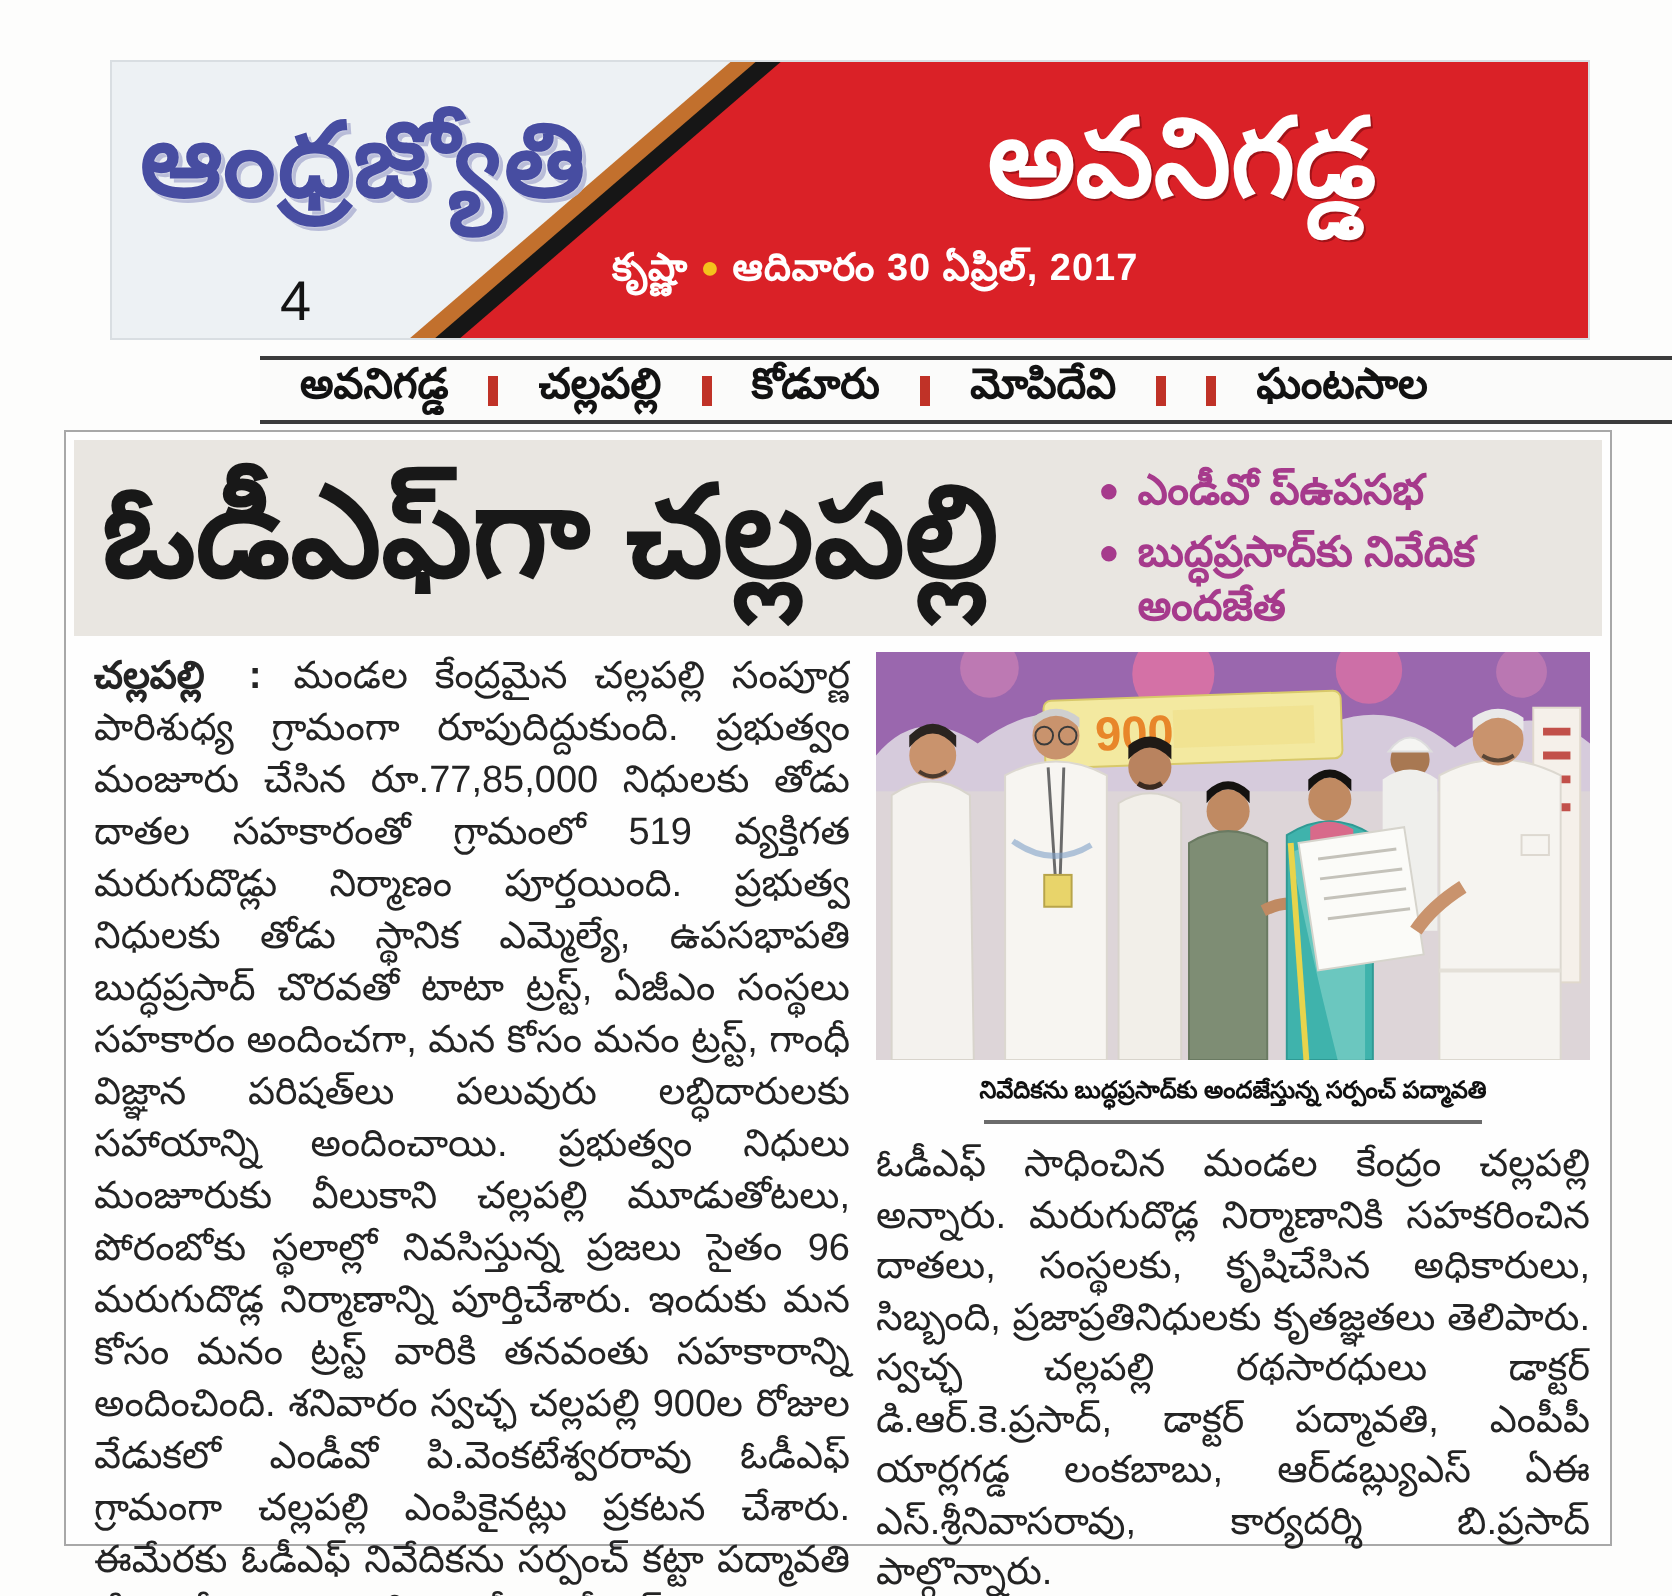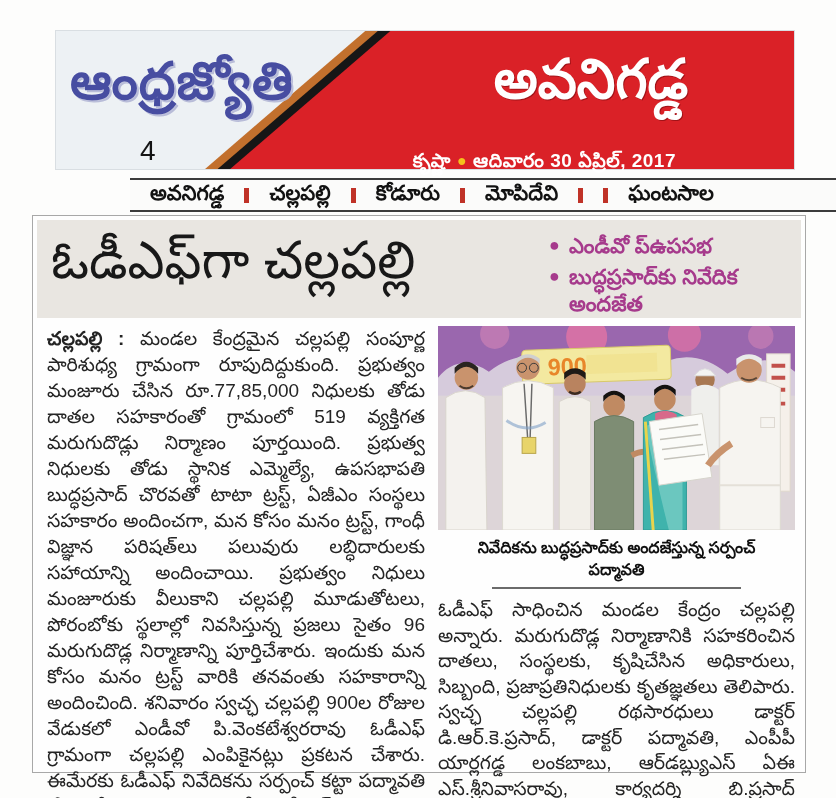--- a/index.html
+++ b/index.html
@@ -12,51 +12,51 @@
   .logo { position:absolute; left:14px; top:20px; font-size:52px; font-weight:bold;
           color:#474da1; letter-spacing:1px; text-shadow:0 0 1px #fff, 2px 2px 0 #b8bcd8; }
   .page-number { position:absolute; left:84px; bottom:2px; font-size:28px; color:#141414; }
   .band { position:absolute; inset:0; }
   .band-orange { background:#c2702d; clip-path:polygon(41.9% 0,100% 0,100% 100%,20.2% 100%); }
   .band-black  { background:#161616; clip-path:polygon(43.6% 0,100% 0,100% 100%,21.9% 100%); }
   .band-red    { background:#da2127; clip-path:polygon(45.3% 0,100% 0,100% 100%,23.6% 100%); }
   .edition { position:absolute; right:8px; top:20px; width:390px; text-align:center;
              font-size:55px; line-height:1.05; font-weight:bold; color:#ffffff;
              text-shadow:1px 1px 0 #a01318; }
-  .dateline { position:absolute; left:250px; top:119px; width:370px; text-align:right;
+  .dateline { position:absolute; left:250px; top:92px; width:370px; text-align:left;
               font-size:19px; font-weight:bold; color:#ffffff; letter-spacing:.5px; }
   .dateline .dot { color:#f4c21c; font-size:16px; padding:0 6px; vertical-align:1px; }
 
   
   .nav-strip { position:absolute; left:130px; top:178px; width:706px; height:34px;
                border-top:2px solid #3c3c3c; border-bottom:2px solid #3c3c3c;
                display:flex; align-items:center; justify-content:space-between;
                padding:0 122px 0 20px; background:#fbfbfa; }
   .nav-item { font-size:21px; font-weight:bold; color:#121212; white-space:nowrap; }
   .nav-sep { width:5px; height:15px; background:#c03227; flex:0 0 auto; }
 
   
   .article { position:absolute; left:32px; top:215px; width:774px; height:558px;
              border:1px solid #a8a8a8; background:#fefefe; padding:4px 4px 0 4px; }
   .headline-band { background:#e9e6e1; height:98px; display:flex;
                    justify-content:space-between; align-items:flex-start; }
-  .headline { font-size:52px; line-height:1.08; font-weight:normal; color:#181818;
+  .headline { font-size:64px; line-height:1.08; font-weight:bold; color:#181818;
               padding:12px 0 0 14px; letter-spacing:0; }
   .highlights { width:252px; padding:12px 10px 0 0; }
   .hl { display:flex; gap:9px; color:#a63a8c; font-weight:bold; font-size:21px;
         line-height:1.32; margin-bottom:3px; }
   .hl-dot { font-size:18px; line-height:1.5; }
 
   .content { display:flex; gap:13px; padding:8px 6px 0 10px; }
   .col-left { width:378px; }
   .col-left p { font-size:19px; line-height:26px; text-align:justify; color:#242424; }
-  .lead { font-weight:bold; }
+  .lead { font-weight:bold;font-family:Liberation Mono, monospace; }
   .col-right { flex:1; }
   .photo { display:block; width:100%; height:204px; background:#cbb8d6; }
-  .caption { font-weight:bold; font-size:16px; line-height:1.35; text-align:center;
+  .caption { font-weight:bold; font-size:12px; line-height:1.35; text-align:center;
              width:86%; margin:7px auto 0; color:#101010; }
   .caption-rule { width:70%; margin:7px auto 8px; border-bottom:2px solid #6b6b6b; }
   .col-right .body-right { font-size:19px; line-height:25.5px; text-align:justify; color:#242424; }
 </style>
 </head>
 <body>
 
 <div class="page">
 
   <div class="masthead">

